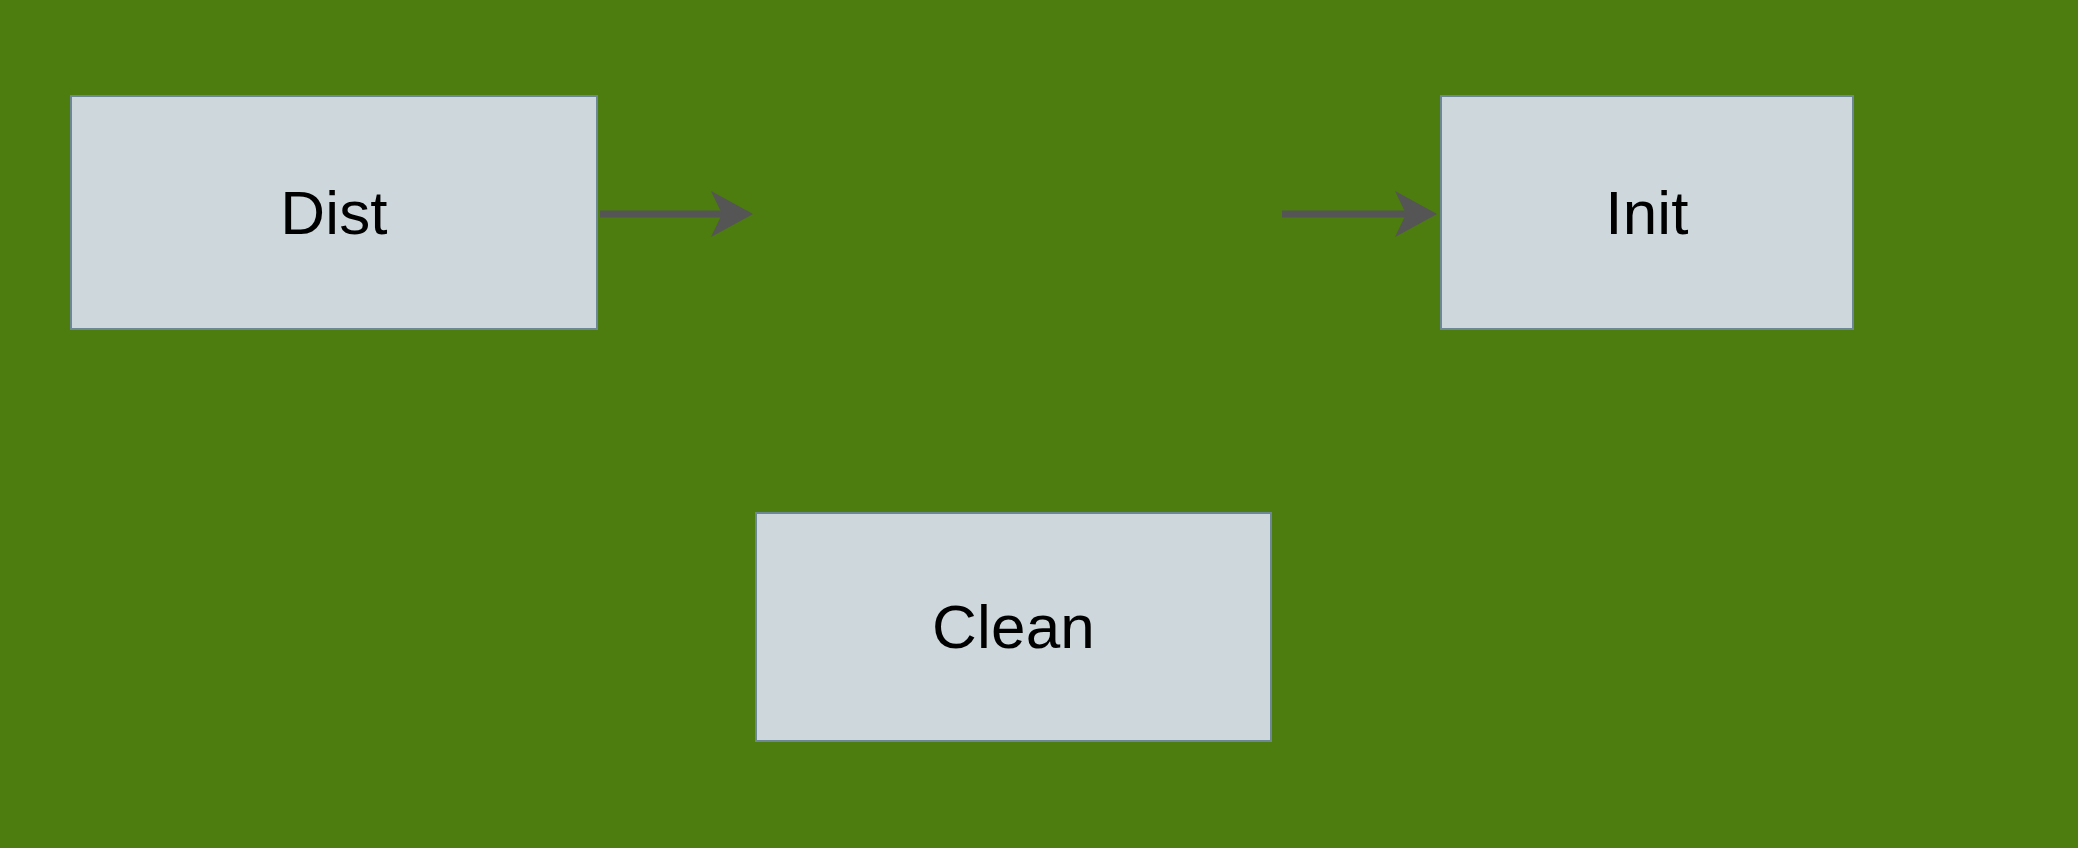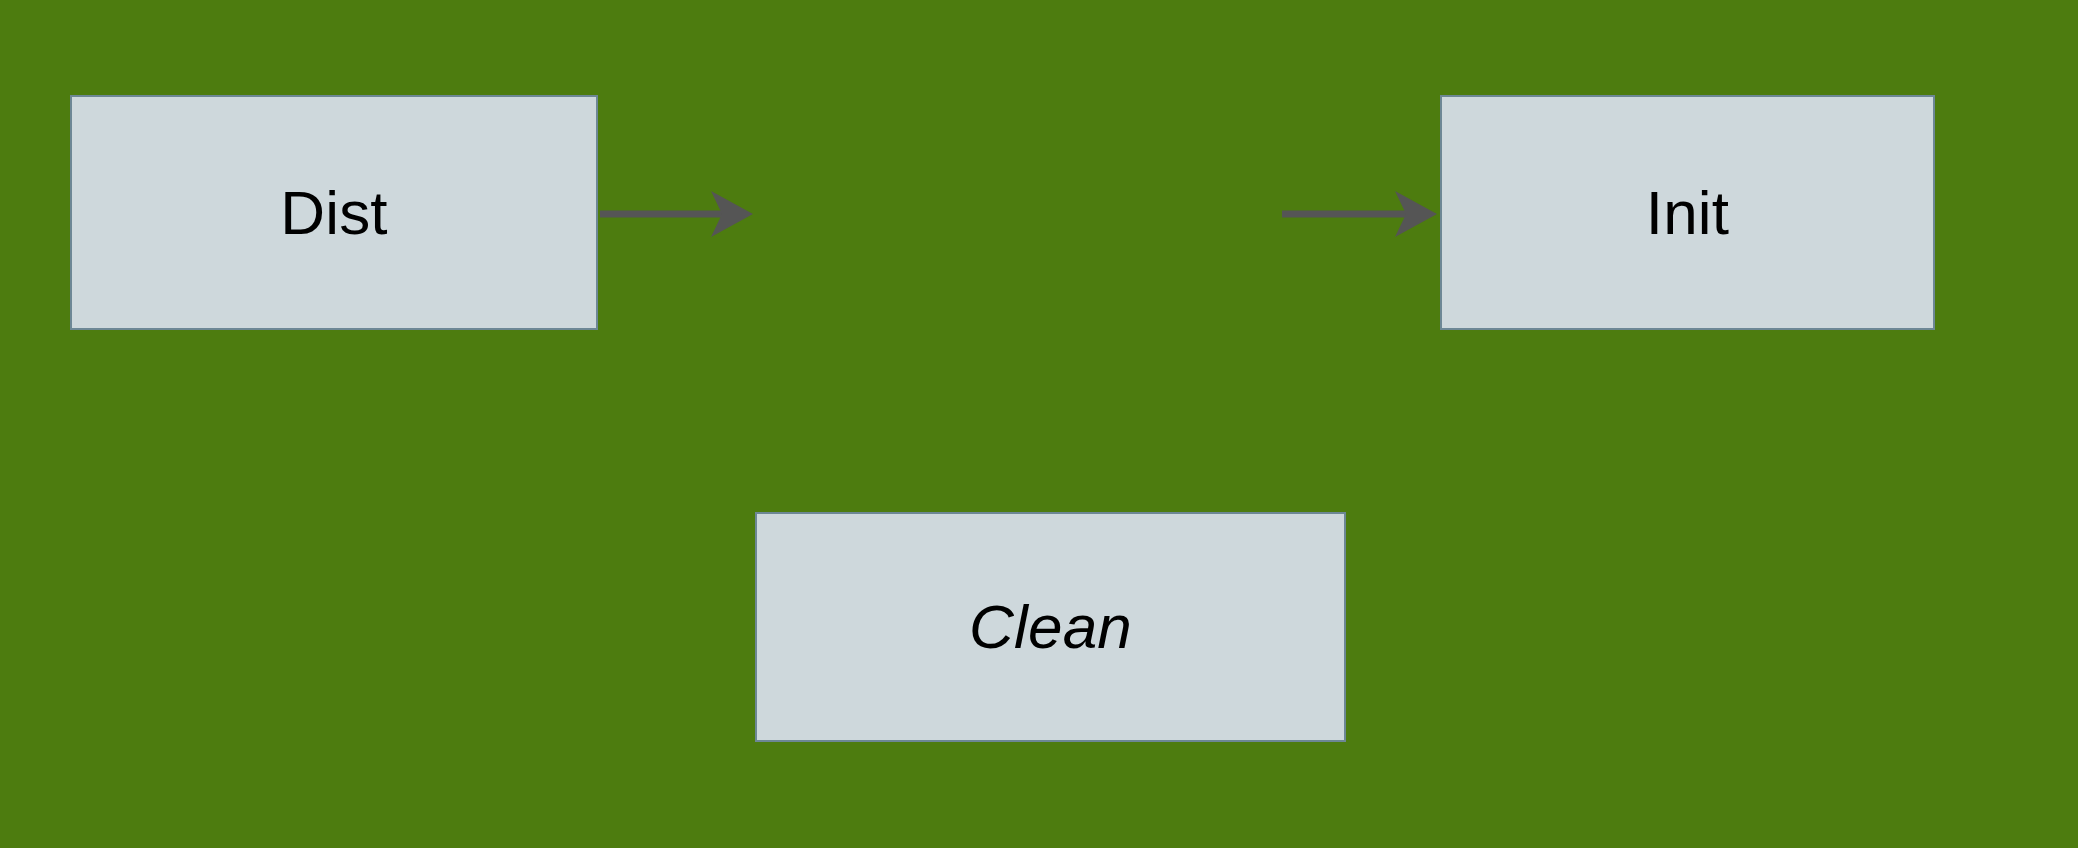--- a/index.html
+++ b/index.html
@@ -33,22 +33,22 @@
     font-weight: 400;
     line-height: 1;
     color: #000000;
     letter-spacing: 0.2px;
     white-space: nowrap;
     user-select: none;
   }
   
   #node-dist    { left: 70px;   top: 95px;  width: 528px; height: 235px; }
   #node-compile { left: 755px;  top: 95px;  width: 523px; height: 235px; }
-  #node-init    { left: 1440px; top: 95px;  width: 495px; height: 235px; }
-  #node-clean   { left: 755px;  top: 512px; width: 591px; height: 230px; font-style: italic; }
+  #node-init    { left: 1440px; top: 95px;  width: 414px; height: 235px; }
+  #node-clean   { left: 755px;  top: 512px; width: 517px; height: 230px; }
 
   .edge-layer {
     position: absolute;
     left: 0;
     top: 0;
     width: 2078px;
     height: 848px;
     pointer-events: none;
   }
   .edge-path {

